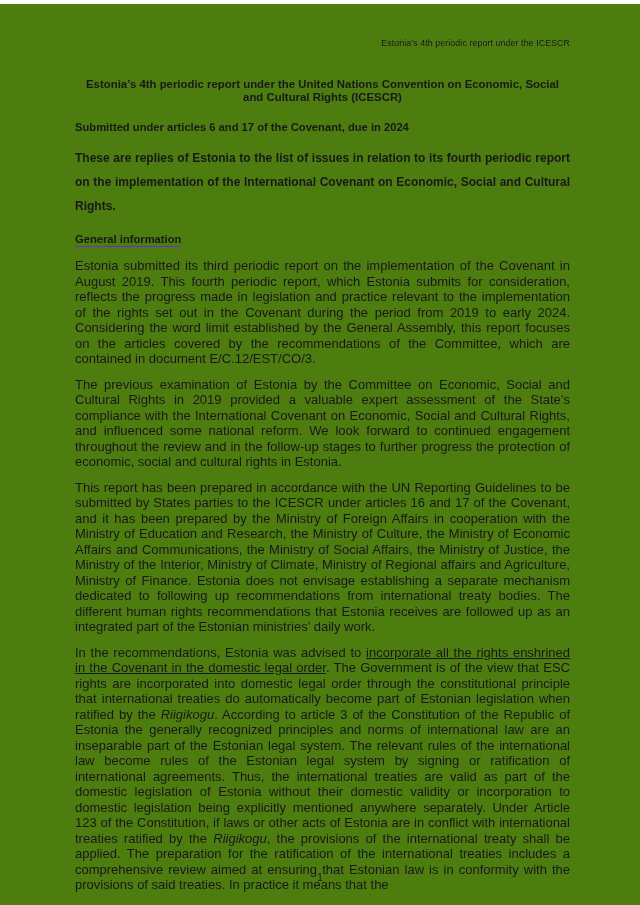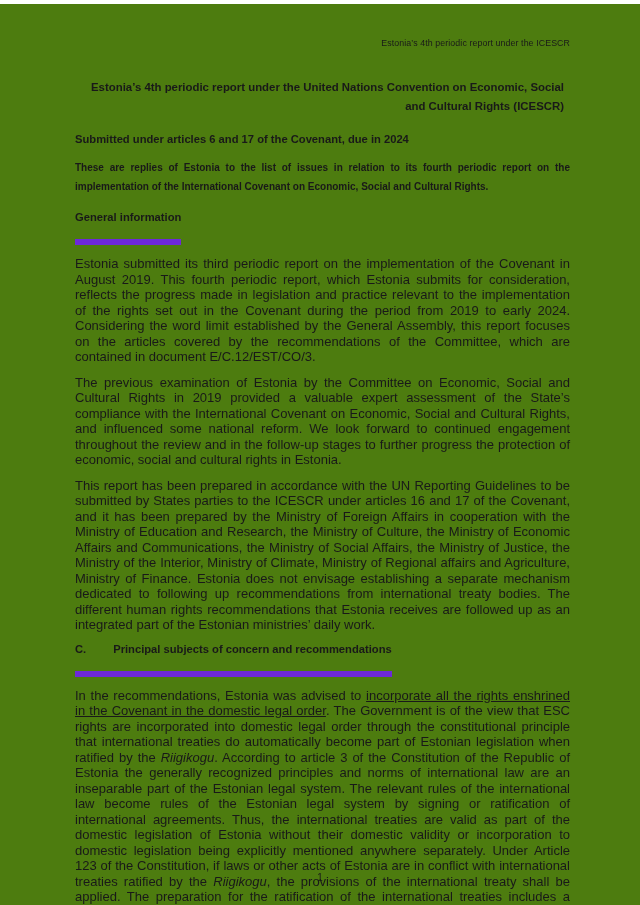--- a/index.html
+++ b/index.html
@@ -17,46 +17,46 @@
   }
   .running-head {
     font-size: 8.8px;
     text-align: right;
     margin: 0 0 30px 0;
     letter-spacing: 0.1px;
   }
   .doc-title {
     font-size: 11.4px;
     font-weight: 700;
-    text-align: right;
-    line-height: 19px;
+    text-align: center;
+    line-height: 13px;
     margin: 0 0 17px 0;
     padding: 0 6px;
   }
   .submitted {
     font-size: 11.2px;
     font-weight: 700;
     margin: 0 0 13px 0;
   }
   .intro {
-    font-size: 10px;
+    font-size: 12px;
     font-weight: 700;
     text-align: justify;
-    line-height: 19px;
+    line-height: 24px;
     margin: 0 0 15px 0;
   }
   .section-heading {
     font-size: 11.2px;
     font-weight: 700;
     margin: 2px 0 11px 0;
   }
   .hu {
     display: inline-block;
-    border-bottom: 6px solid #6d28d9;
-    padding-bottom: 16px;
+    border-bottom: 1px solid #6d28d9;
+    padding-bottom: 1px;
   }
   .tab { display: inline-block; width: 27px; }
   .para {
     font-size: 13px;
     line-height: 15.5px;
     text-align: justify;
     margin: 0 0 10px 0;
   }
   .u { text-decoration: underline; }
   .it { font-style: italic; }
@@ -88,20 +88,19 @@
 
     <p class="para">Estonia submitted its third periodic report on the implementation of the Covenant in August 2019. This fourth periodic report, which Estonia submits for consideration, reflects the progress made in legislation and practice relevant to the implementation of the rights set out in the Covenant during the period from 2019 to early 2024. Considering the word limit established by the General Assembly, this report focuses on the articles covered by the recommendations of the Committee, which are contained in document E/C.12/EST/CO/3.</p>
 
     <p class="para">The previous examination of Estonia by the Committee on Economic, Social and Cultural Rights in 2019 provided a valuable expert assessment of the State’s compliance with the International Covenant on Economic, Social and Cultural Rights, and influenced some national reform. We look forward to continued engagement throughout the review and in the follow-up stages to further progress the protection of economic, social and cultural rights in Estonia.</p>
 
     <p class="para">This report has been prepared in accordance with the UN Reporting Guidelines to be submitted by States parties to the ICESCR under articles 16 and 17 of the Covenant, and it has been prepared by the Ministry of Foreign Affairs in cooperation with the Ministry of Education and Research, the Ministry of Culture, the Ministry of Economic Affairs and Communications, the Ministry of Social Affairs, the Ministry of Justice, the Ministry of the Interior, Ministry of Climate, Ministry of Regional affairs and Agriculture, Ministry of Finance. Estonia does not envisage establishing a separate mechanism dedicated to following up recommendations from international treaty bodies. The different human rights recommendations that Estonia receives are followed up as an integrated part of the Estonian ministries’ daily work.</p>
 
   </section>
 
   <section>
-    <h2 class="section-heading"><span class="hu"><span>C.</span><span class="tab"></span><span>Principal subjects of concern and recommendations</span></span></h2>
 
     <p class="para"><span>In the recommendations, Estonia was advised to </span><span class="u">incorporate all the rights enshrined in the Covenant in the domestic legal order</span><span>. The Government is of the view that ESC rights are incorporated into domestic legal order through the constitutional principle that international treaties do automatically become part of Estonian legislation when ratified by the </span><span class="it">Riigikogu</span><span>. According to article 3 of the Constitution of the Republic of Estonia the generally recognized principles and norms of international law are an inseparable part of the Estonian legal system. The relevant rules of the international law become rules of the Estonian legal system by signing or ratification of international agreements. Thus, the international treaties are valid as part of the domestic legislation of Estonia without their domestic validity or incorporation to domestic legislation being explicitly mentioned anywhere separately. Under Article 123 of the Constitution, if laws or other acts of Estonia are in conflict with international treaties ratified by the </span><span class="it">Riigikogu</span><span>, the provisions of the international treaty shall be applied. The preparation for the ratification of the international treaties includes a comprehensive review aimed at ensuring that Estonian law is in conformity with the provisions of said treaties. In practice it means that the</span></p>
   </section>
 
   <div class="page-number">1</div>
 
 </div>
 
 </body></html>

